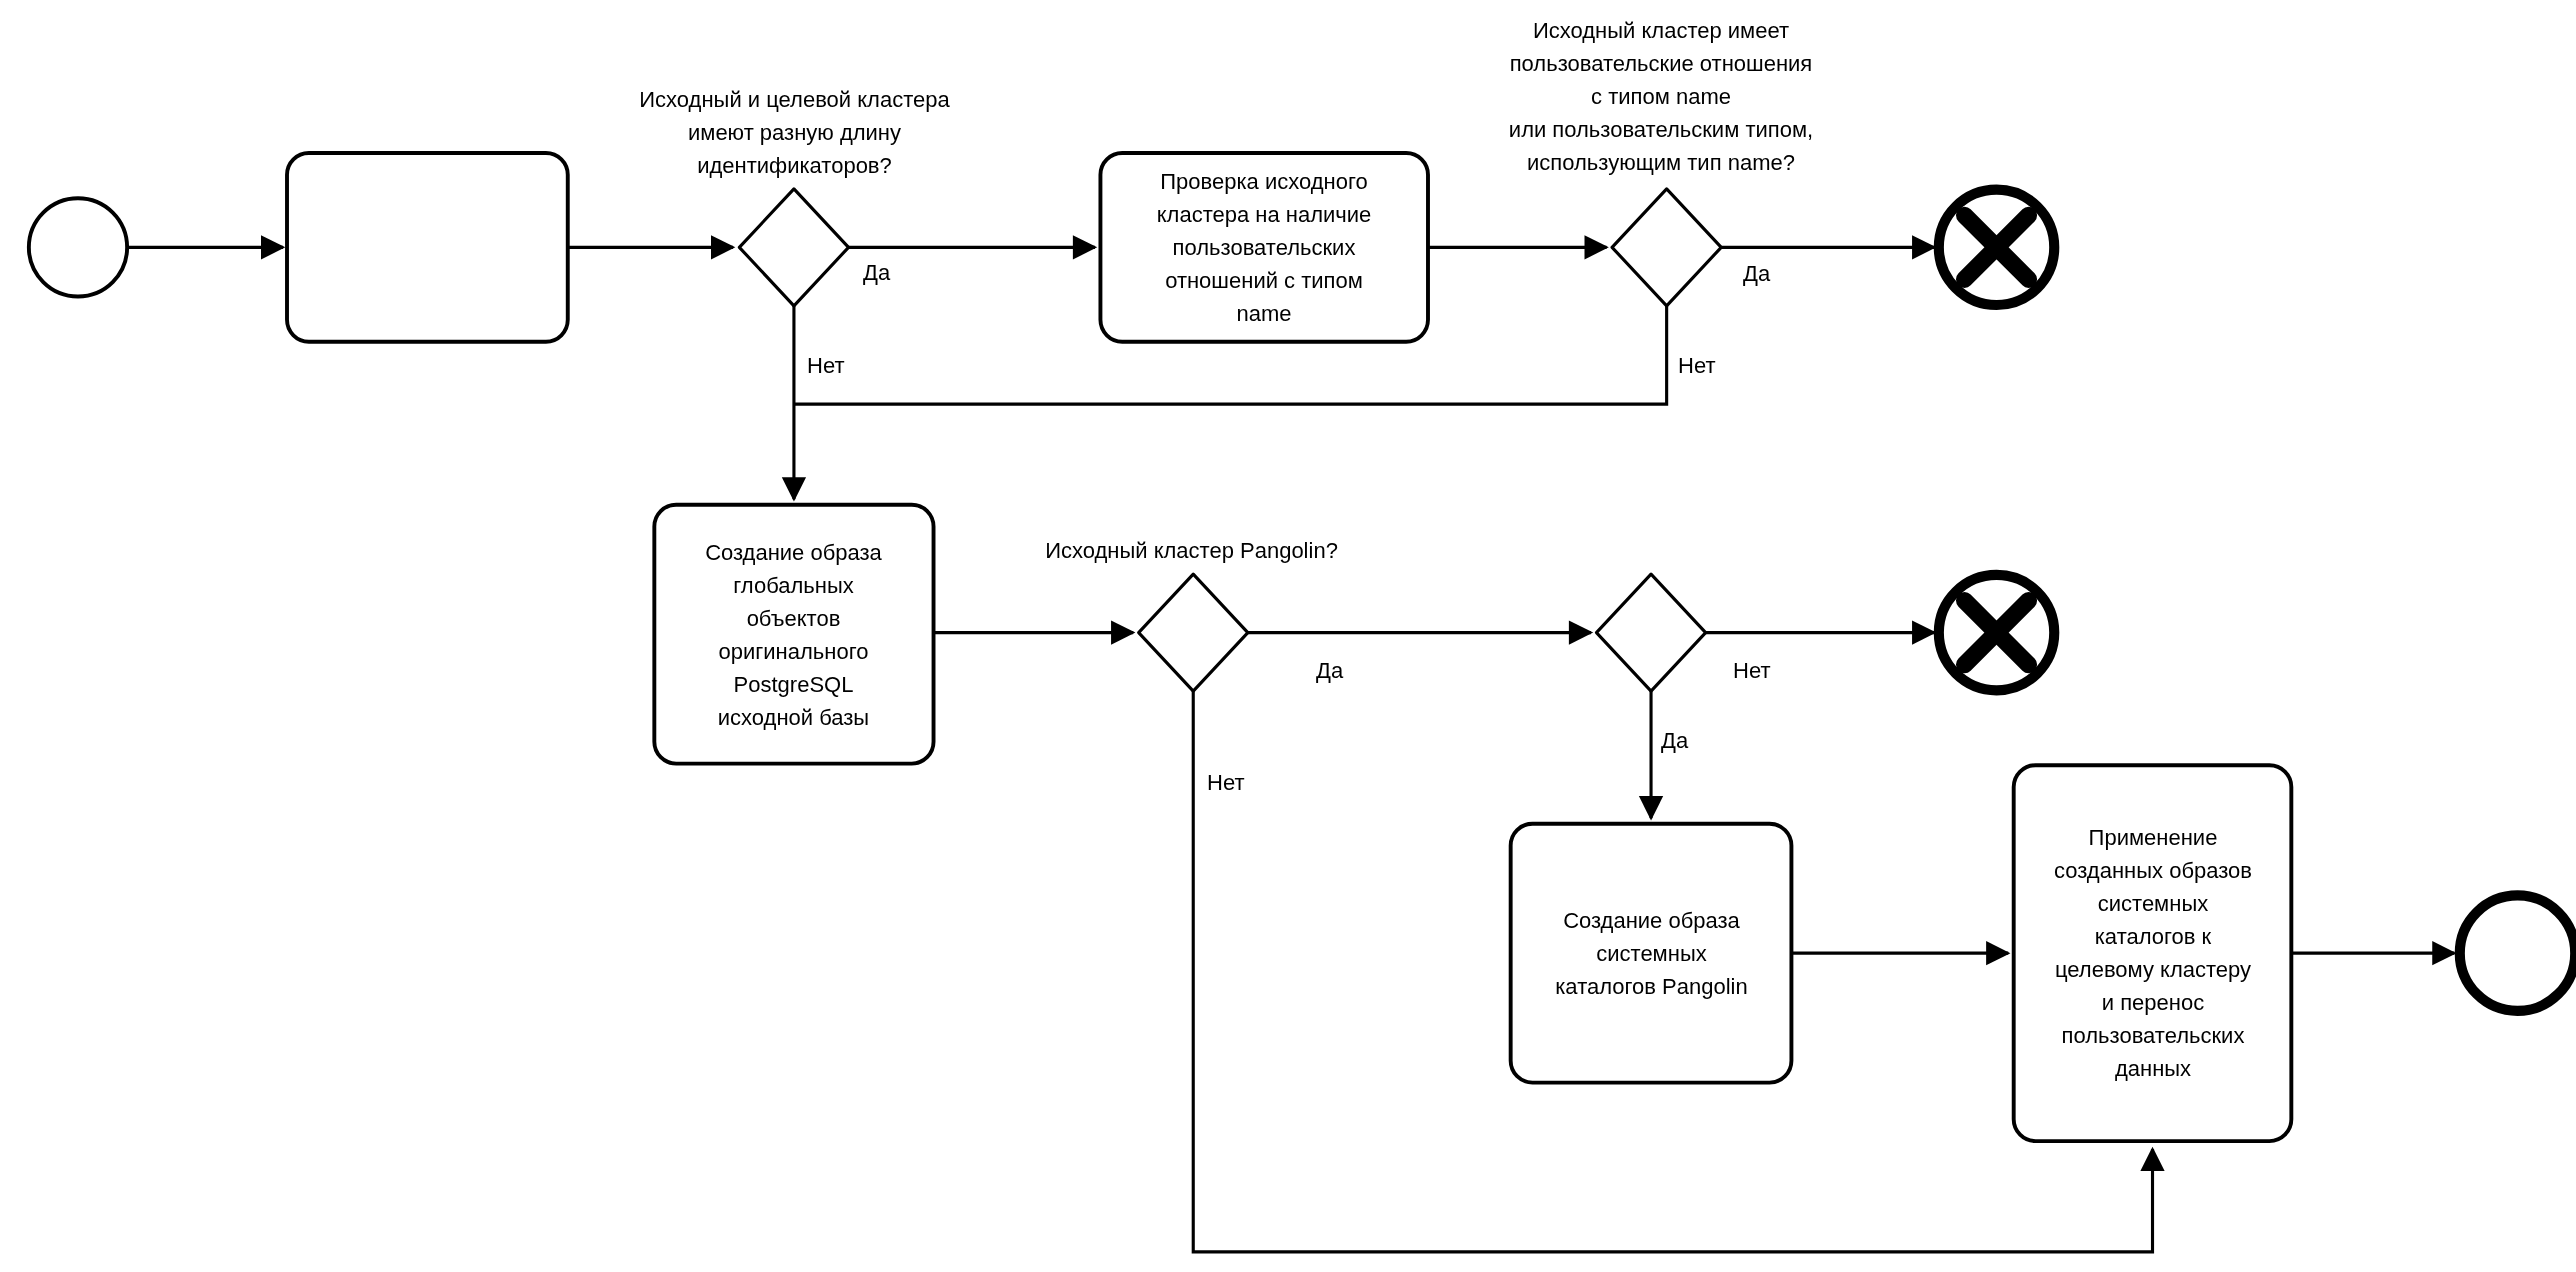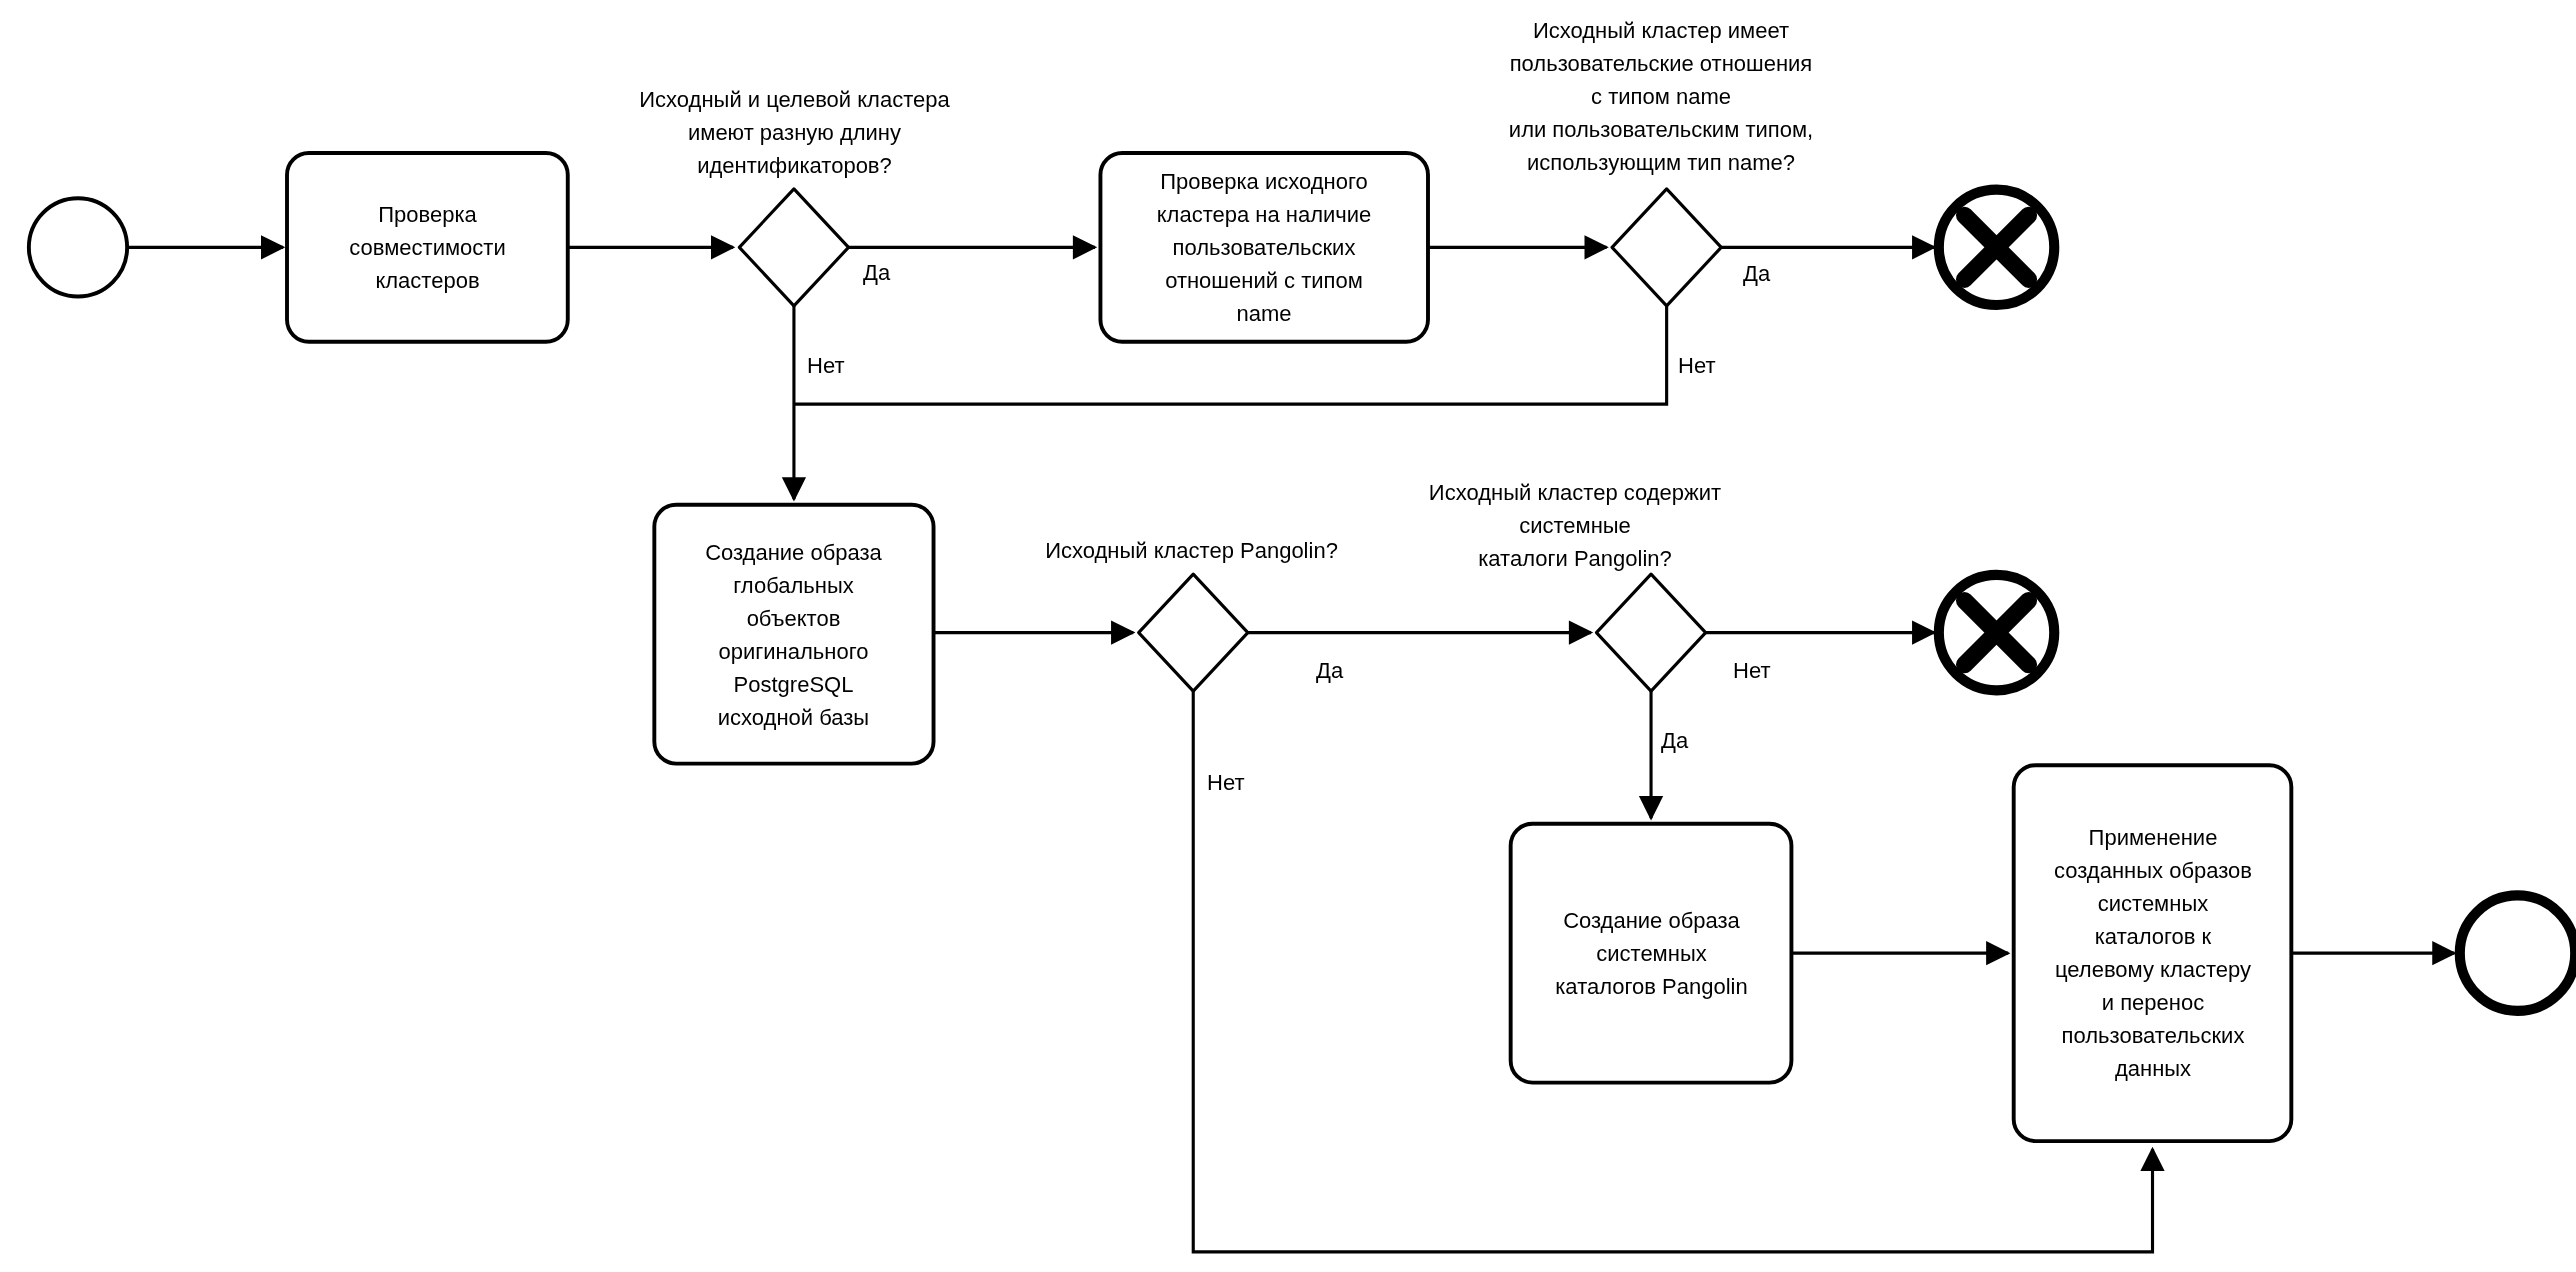--- a/index.html
+++ b/index.html
@@ -93,23 +93,20 @@
     <rect x="839" y="647" width="358" height="332" rx="28" ry="28" fill="#ffffff" stroke="#000000" stroke-width="5"></rect>
     <rect x="1937" y="1056" width="360" height="332" rx="28" ry="28" fill="#ffffff" stroke="#000000" stroke-width="5"></rect>
     <rect x="2582" y="981" width="356" height="482" rx="28" ry="28" fill="#ffffff" stroke="#000000" stroke-width="5"></rect>
 
     <polygon points="948,317 1018,242 1088,317 1018,392" fill="#ffffff" stroke="#000000" stroke-width="4" stroke-linejoin="round"></polygon>
     <polygon points="2067,317 2137,242 2207,317 2137,392" fill="#ffffff" stroke="#000000" stroke-width="4" stroke-linejoin="round"></polygon>
     <polygon points="1460,811 1530,736 1600,811 1530,886" fill="#ffffff" stroke="#000000" stroke-width="4" stroke-linejoin="round"></polygon>
     <polygon points="2047,811 2117,736 2187,811 2117,886" fill="#ffffff" stroke="#000000" stroke-width="4" stroke-linejoin="round"></polygon>
   </svg>
 
-  <div class="label task-label" style="left:287px; top:153px; width:281px; height:189px;">Проверка
-совместимости
-кластеров</div>
   <div class="label task-label" style="left:1100px; top:153px; width:328px; height:189px;">Проверка исходного
 кластера на наличие
 пользовательских
 отношений с типом
 name</div>
   <div class="label task-label" style="left:654px; top:505px; width:279px; height:259px;">Создание образа
 глобальных
 объектов
 оригинального
 PostgreSQL
@@ -128,23 +125,20 @@
 
   <div class="label question-label" style="left:576px; top:83px; width:437px;text-align:center;">Исходный и целевой кластера
 имеют разную длину
 идентификаторов?</div>
   <div class="label question-label" style="left:1435px; top:14px; width:452px;">Исходный кластер имеет
 пользовательские отношения
 с типом name
 или пользовательским типом,
 использующим тип name?</div>
   <div class="label question-label" style="left:981px; top:534px; width:421px;">Исходный кластер Pangolin?</div>
-  <div class="label question-label" style="left:1349px; top:476px; width:452px;">Исходный кластер содержит
-системные
-каталоги Pangolin?</div>
 
   <div class="label edge-label" style="left:863px; top:256px;">Да</div>
   <div class="label edge-label" style="left:807px; top:349px;">Нет</div>
   <div class="label edge-label" style="left:1743px; top:257px;">Да</div>
   <div class="label edge-label" style="left:1678px; top:349px;">Нет</div>
   <div class="label edge-label" style="left:1316px; top:654px;">Да</div>
   <div class="label edge-label" style="left:1207px; top:766px;">Нет</div>
   <div class="label edge-label" style="left:1733px; top:654px;">Нет</div>
   <div class="label edge-label" style="left:1661px; top:724px;">Да</div>
 

